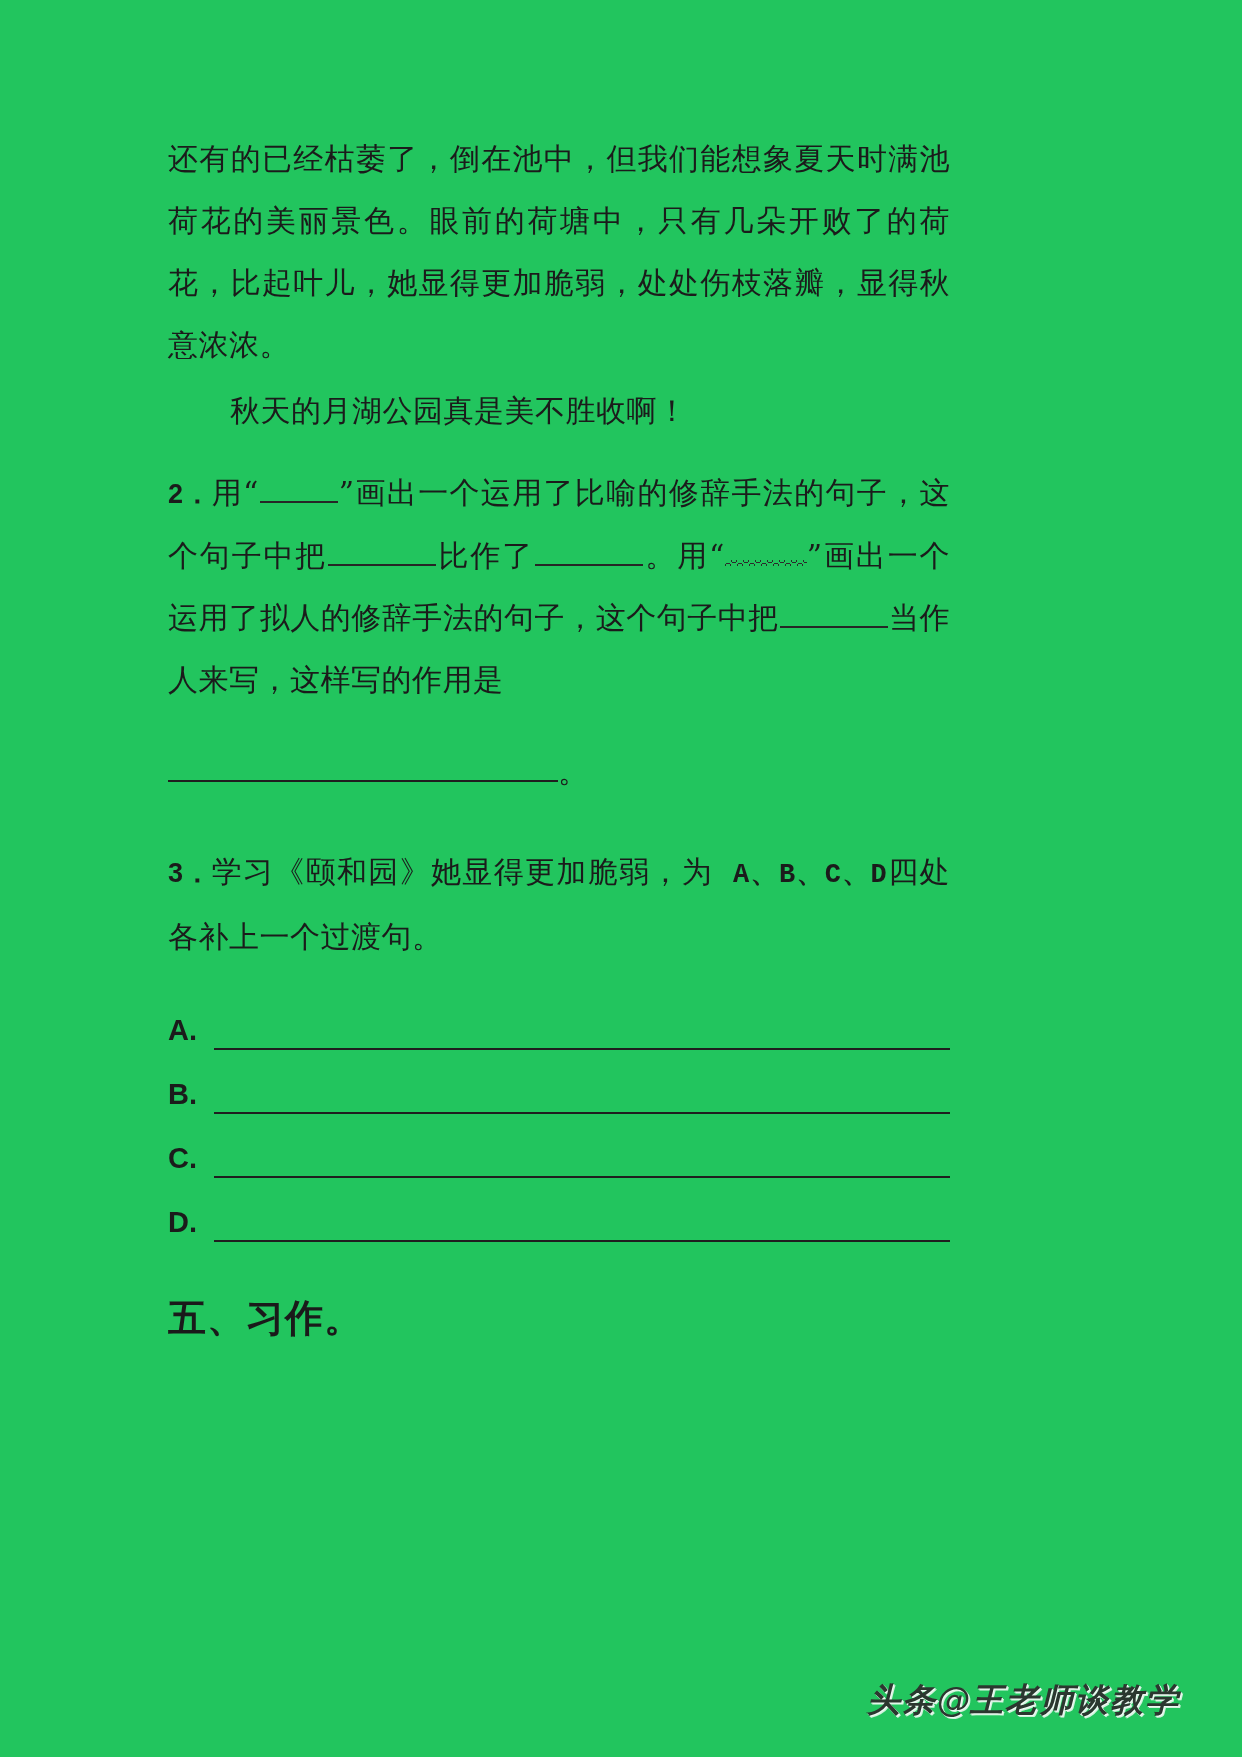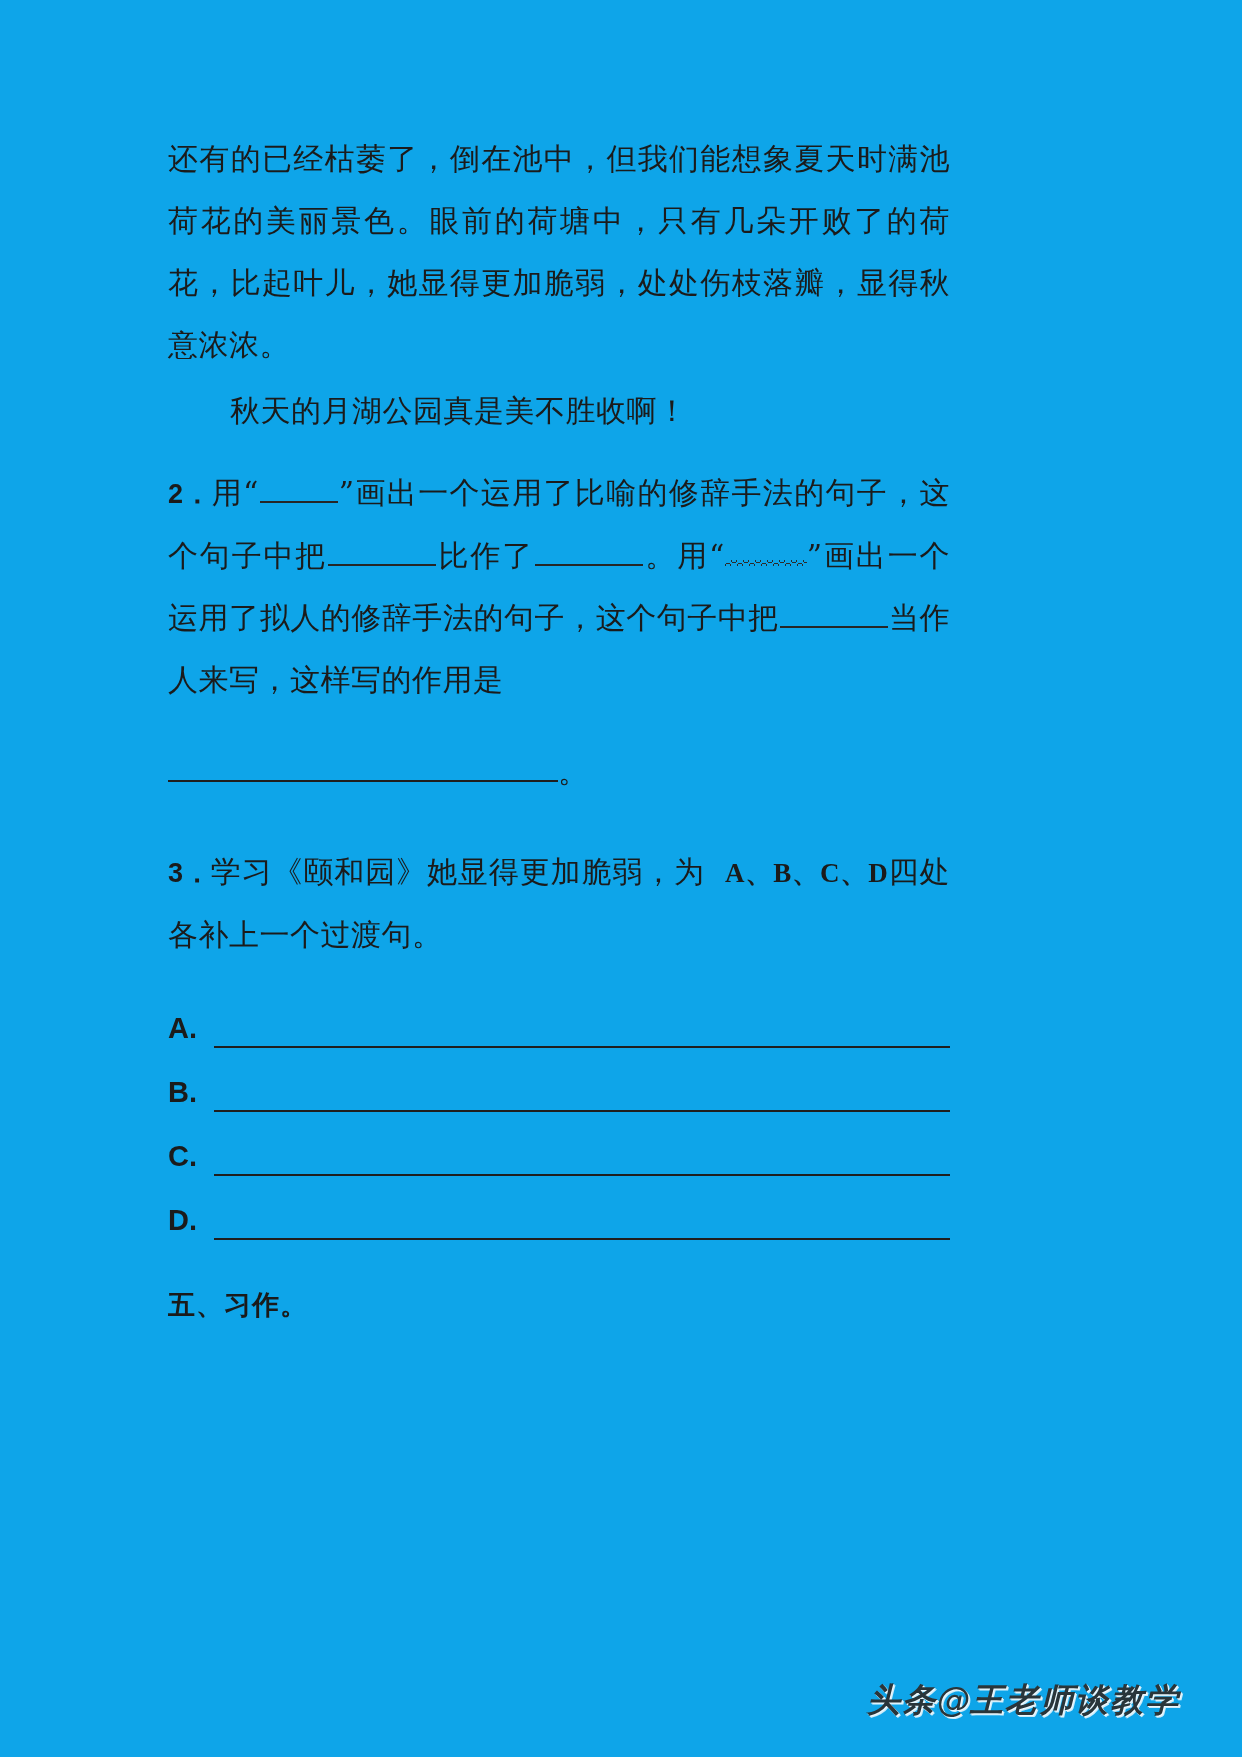--- a/index.html
+++ b/index.html
@@ -15,21 +15,21 @@
     color: #1a1a1a;
     overflow: hidden;
   }
 
   #page {
     position: absolute;
     left: 0;
     top: 0;
     width: 1242px;
     height: 1757px;
-    background: #0ea5e9;
+    background: #22c55e;
   }
 
   .content {
     position: absolute;
     left: 168px;
     top: 128px;
     width: 782px;
   }
 
   
@@ -49,21 +49,21 @@
 
   
   .qnum {
     font-family: "Liberation Sans", "DejaVu Sans", sans-serif;
     font-size: 27px;
     font-weight: 700;
     letter-spacing: 0;
   }
 
   .latin {
-    font-family: Liberation Serif, serif;
+    font-family: Liberation Mono, monospace;
     font-size: 27px;
     font-weight: 600;
     margin-left: 20px;
   }
 
   
   .blank {
     display: inline-block;
     border-bottom: 2px solid #262626;
     vertical-align: baseline;
@@ -111,21 +111,21 @@
     color: #1b1b1b;
   }
   .answer-rule {
     flex: 1 1 auto;
     border-bottom: 2.5px solid #1f1f1f;
     height: 34px;
   }
 
   
   .section-heading {
-    font-size: 27px;
+    font-size: 38px;
     line-height: 60px;
     font-weight: 600;
     letter-spacing: 1px;
   }
 
   .spacer-8  { height: 8px; }
   .spacer-14 { height: 14px; }
 
   
   .trailing-rule-row {

